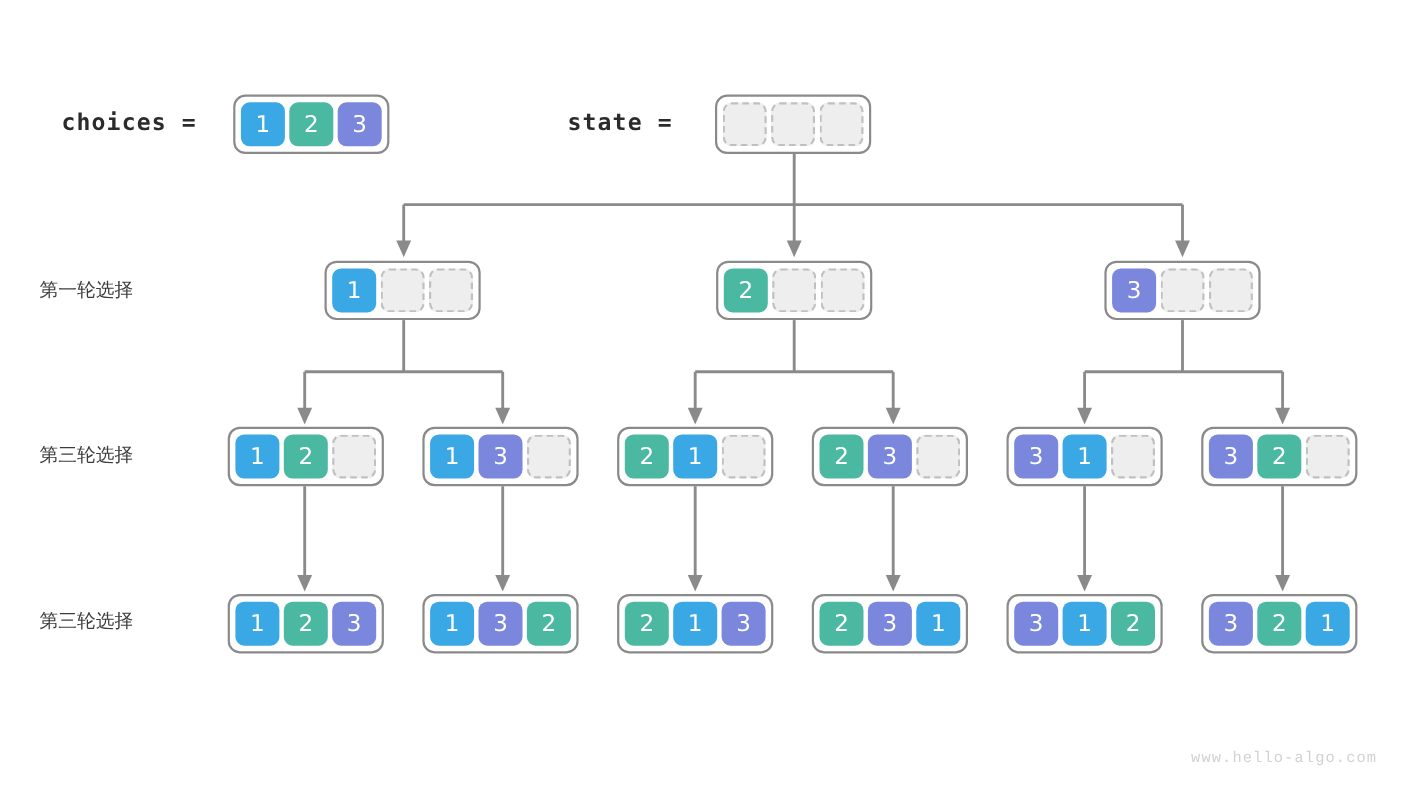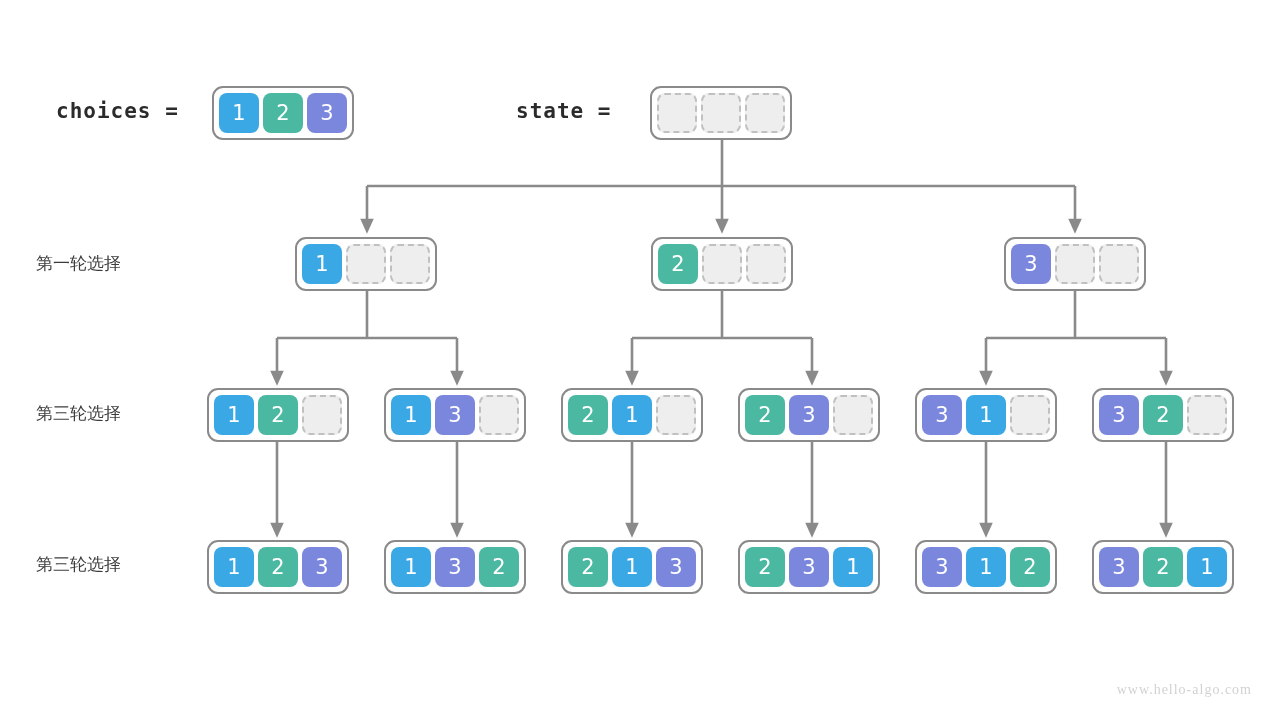--- a/index.html
+++ b/index.html
@@ -63,21 +63,21 @@
   .cell.empty{
     background:#eeeeee;
     border:2px dashed #c0c0c0;
     color:transparent;
   }
 
   
   .watermark{
     position:absolute;
     right:28px;bottom:22px;
-    font-family:Liberation Serif, serif;
+    font-family:Liberation Mono, monospace;
     font-size:14px;
     color:#d2d2d2;
     letter-spacing:1px;
     margin-top:46px;
   }
 </style>
 </head>
 <body>
 
 <div id="stage">

